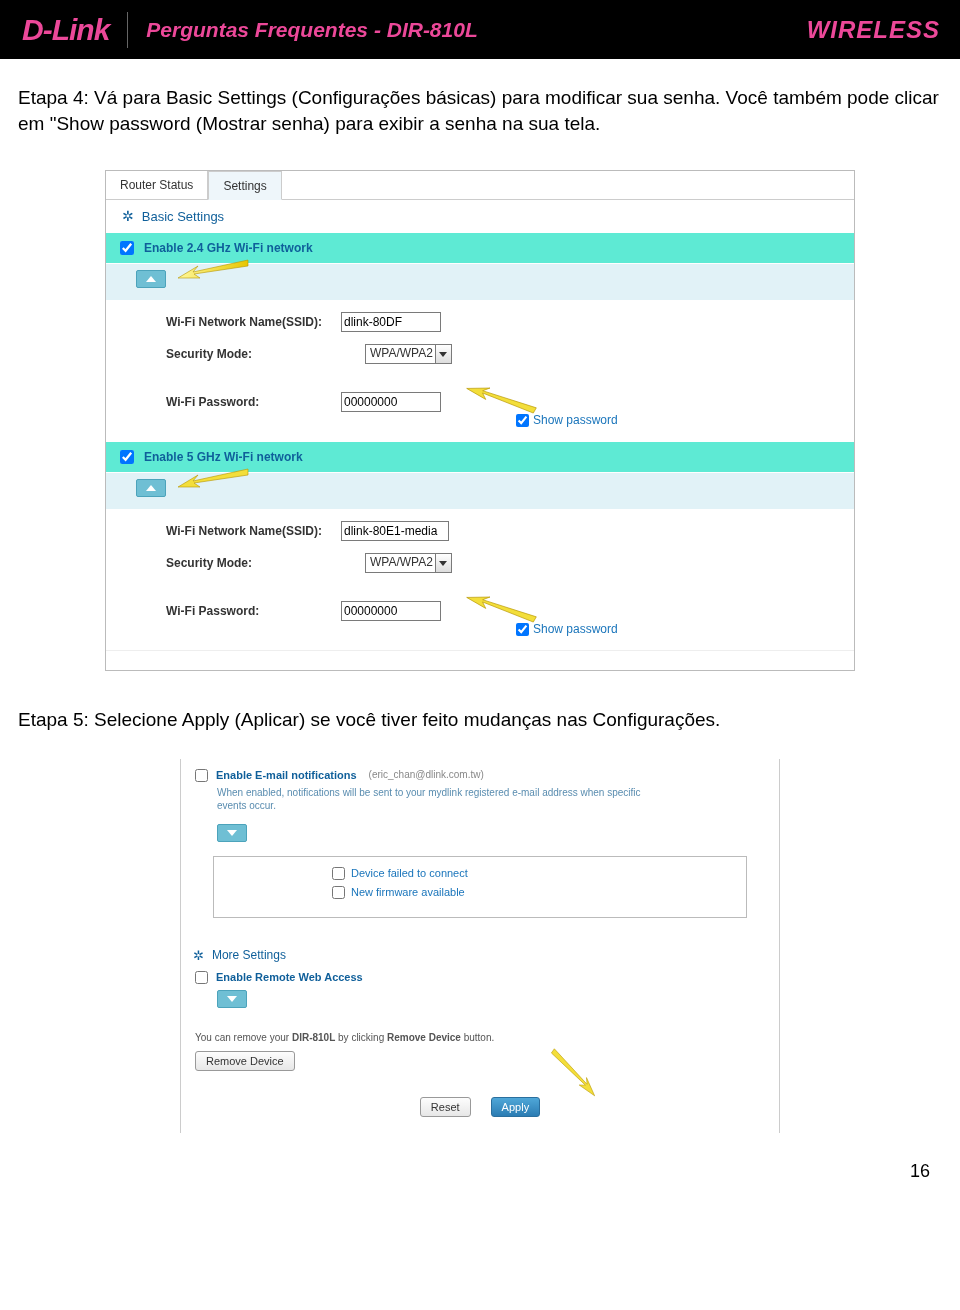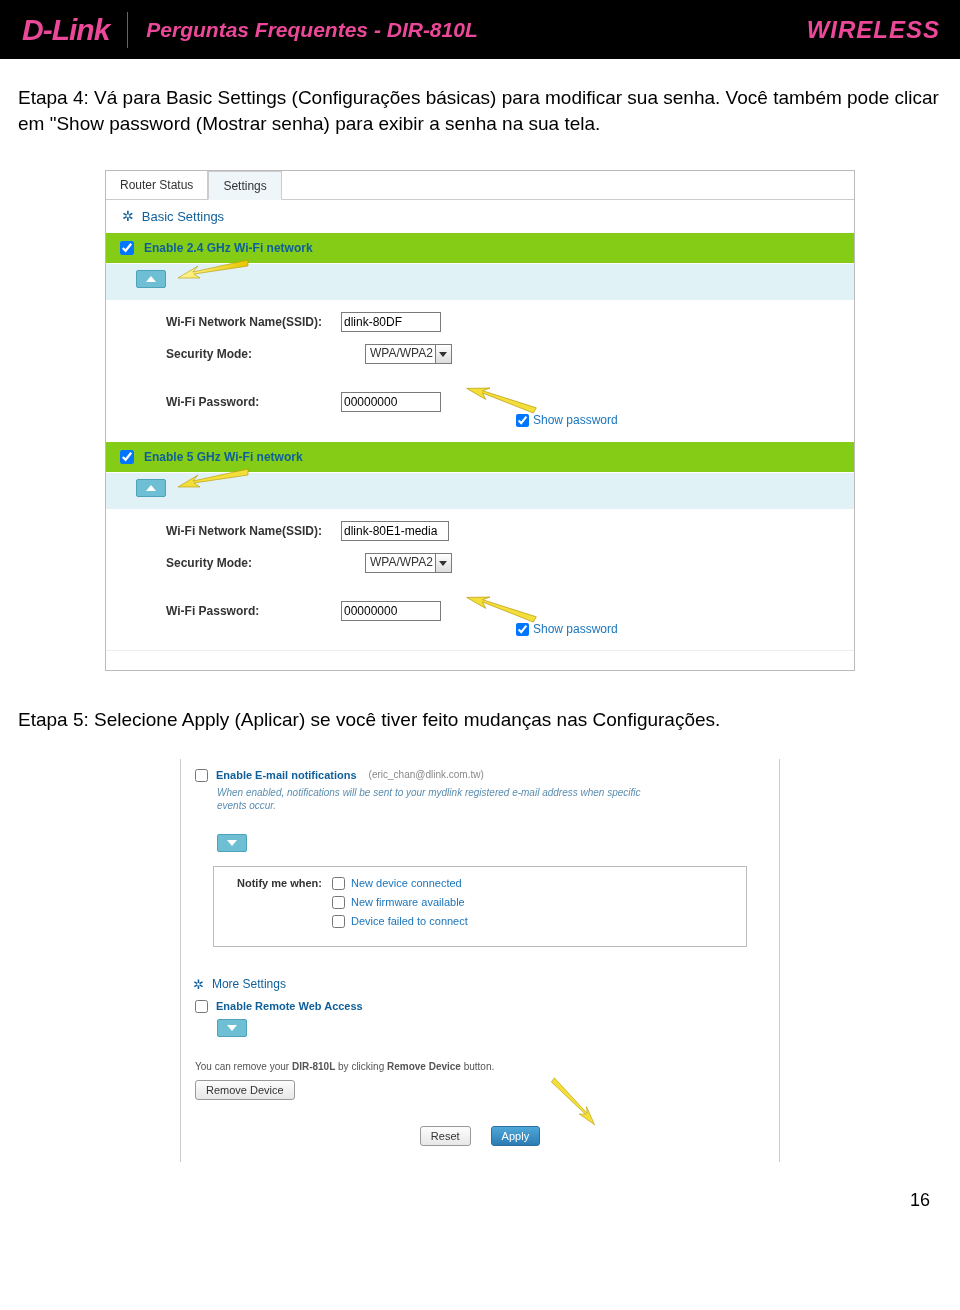--- a/index.html
+++ b/index.html
@@ -24,21 +24,21 @@
   .tabs { display: flex; border-bottom: 1px solid #ccc; background:#fff; }
   .tab { padding: 7px 14px 6px; font-size: 12px; color: #333; position: relative; }
   .tab.active { background: #eef6fa; border: 1px solid #ccc; border-bottom: 1px solid #eef6fa; margin-bottom: -1px; }
   .tab:not(.active) { border-right: 1px solid #ccc; }
 
   
   .sect { display:flex; align-items:center; gap:8px; padding: 8px 16px; color:#0f5f9a; font-size:13px; background:#fff;}
   .gear { color:#0f5f9a; font-size:14px; }
 
   
-  .band { background:#84cc16; border-top:1px solid #fff; border-bottom:1px solid #fff; padding: 8px 14px; display:flex; align-items:center; gap:10px; color:#0f5f9a; font-weight:bold; font-size:12px; }
+  .band { background:#5eead4; border-top:1px solid #fff; border-bottom:1px solid #fff; padding: 8px 14px; display:flex; align-items:center; gap:10px; color:#0f5f9a; font-weight:bold; font-size:12px; }
   .band .cb { width:14px;height:14px; }
   .band2 { background:#e1f2f7; padding: 6px 14px 12px 30px; position:relative; }
 
   
   .tri { width: 30px; height: 18px; background:#6fbfd4; border:1px solid #4ca3bb; border-radius:2px; display:flex; align-items:center; justify-content:center; }
   .tri span { width:0;height:0;border-left:5px solid transparent;border-right:5px solid transparent;border-bottom:6px solid #fff; }
   .tri.down span { border-bottom:none; border-top:6px solid #fff; }
 
   
   .frm { padding: 12px 14px 14px 60px; background:#fff; display:grid; grid-template-columns:175px 175px 150px; row-gap: 12px; align-items:center; font-size:12px; color:#333; }
@@ -51,21 +51,21 @@
 
   
   .arrow { position: absolute; width:70px; height:20px; pointer-events:none; }
   .arrow svg { width:100%; height:100%; overflow:visible; }
 
   
   .s2-inner { padding: 10px 14px 14px; }
   .s2-check { display:flex; align-items:flex-start; gap:8px; }
   .s2-enable { color:#0f5f9a; font-weight:bold; }
   .s2-sub { color:#888; font-size:10px; margin-left:4px;}
-  .s2-desc { margin: 4px 0 22px 22px; font-size:10px; color:#5a8db0; line-height:1.3; max-width:440px;font-style:italic;}
+  .s2-desc { margin: 4px 0 12px 22px; font-size:10px; color:#5a8db0; line-height:1.3; max-width:440px;}
   .s2-box { border:1px solid #bbb; margin: 14px 18px 8px; padding: 10px 18px 12px; font-size:11px; }
   .s2-box .row { display:flex; align-items:center; gap:10px; margin-bottom:6px; }
   .s2-box .rlabel { width:90px; text-align:right; color:#333; font-weight:bold; }
   .s2-box .opt { color:#1a75bb; display:flex; align-items:center; gap:6px; }
   .s2-more { display:flex; align-items:center; gap:8px; padding:8px 12px; color:#0f5f9a; font-size:12px; }
   .gear2 { color:#0f5f9a; font-size:13px; }
   .s2-remove { padding: 10px 14px 16px; font-size:10px; color:#555; }
   .btn { display:inline-block; padding:3px 10px; font-size:11px; border:1px solid #999; border-radius:3px; background:linear-gradient(#fdfdfd,#e7e7e7); color:#333; }
   .btn.blue { background:linear-gradient(#4fa7d8,#2b7cb3); color:#fff; border:1px solid #2a6f9e; }
   .s2-bottom { display:flex; gap:20px; justify-content:center; padding: 10px 0 16px; position:relative;}
@@ -194,38 +194,31 @@
     </div>
     <div class="s2-desc">When enabled, notifications will be sent to your mydlink registered e-mail address when specific events occur.</div>
     <div style="margin-left:22px;">
         <div class="tri down">
           <span></span>
         </div>
       </div>
 
     <div class="s2-box">
       <div class="row">
-        <div class="rlabel">Notify me when:</div>
+        <div class="rlabel"></div>
         <div class="opt">
             <input type="checkbox" style="">
-            <span>New device connected</span>
+            <span>Device failed to connect</span>
           </div>
       </div>
       <div class="row">
         <div class="rlabel"></div>
         <div class="opt">
             <input type="checkbox" style="">
             <span>New firmware available</span>
-          </div>
-      </div>
-      <div class="row">
-        <div class="rlabel"></div>
-        <div class="opt">
-            <input type="checkbox" style="">
-            <span>Device failed to connect</span>
           </div>
       </div>
     </div>
   </div>
 
   <div class="s2-more">
     <span class="gear2">✲</span>
     <span>More Settings</span>
   </div>
 

